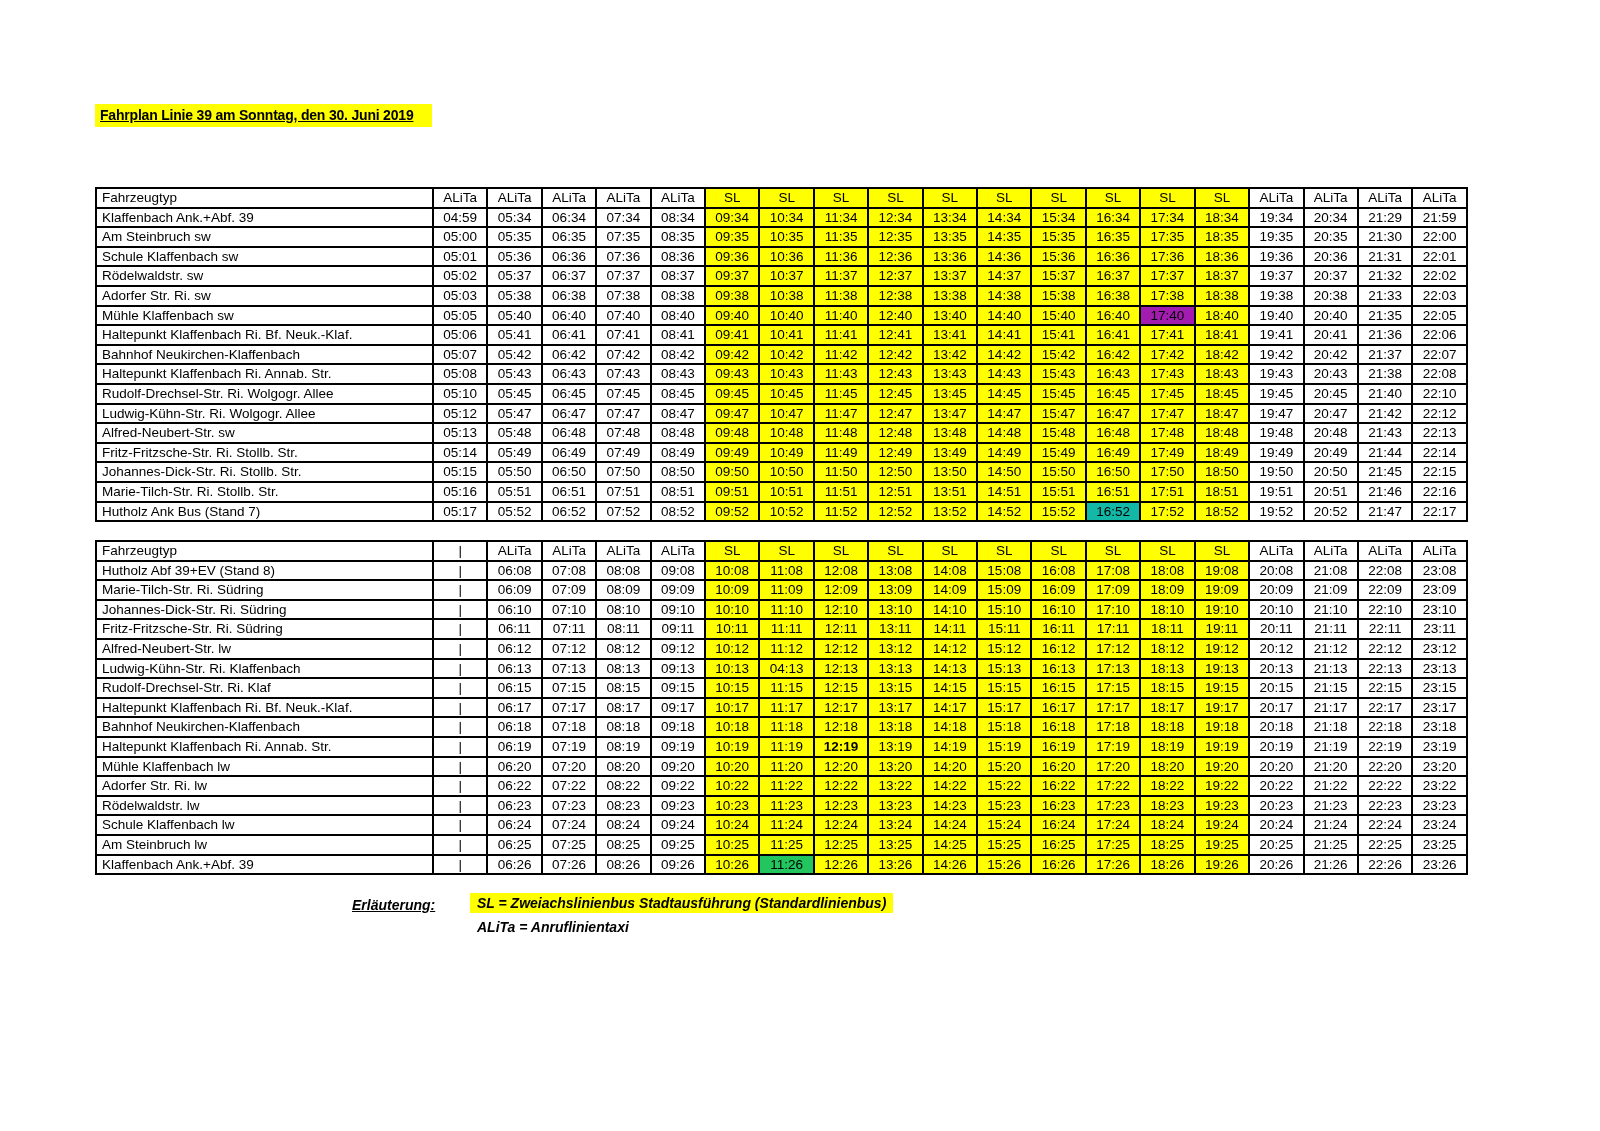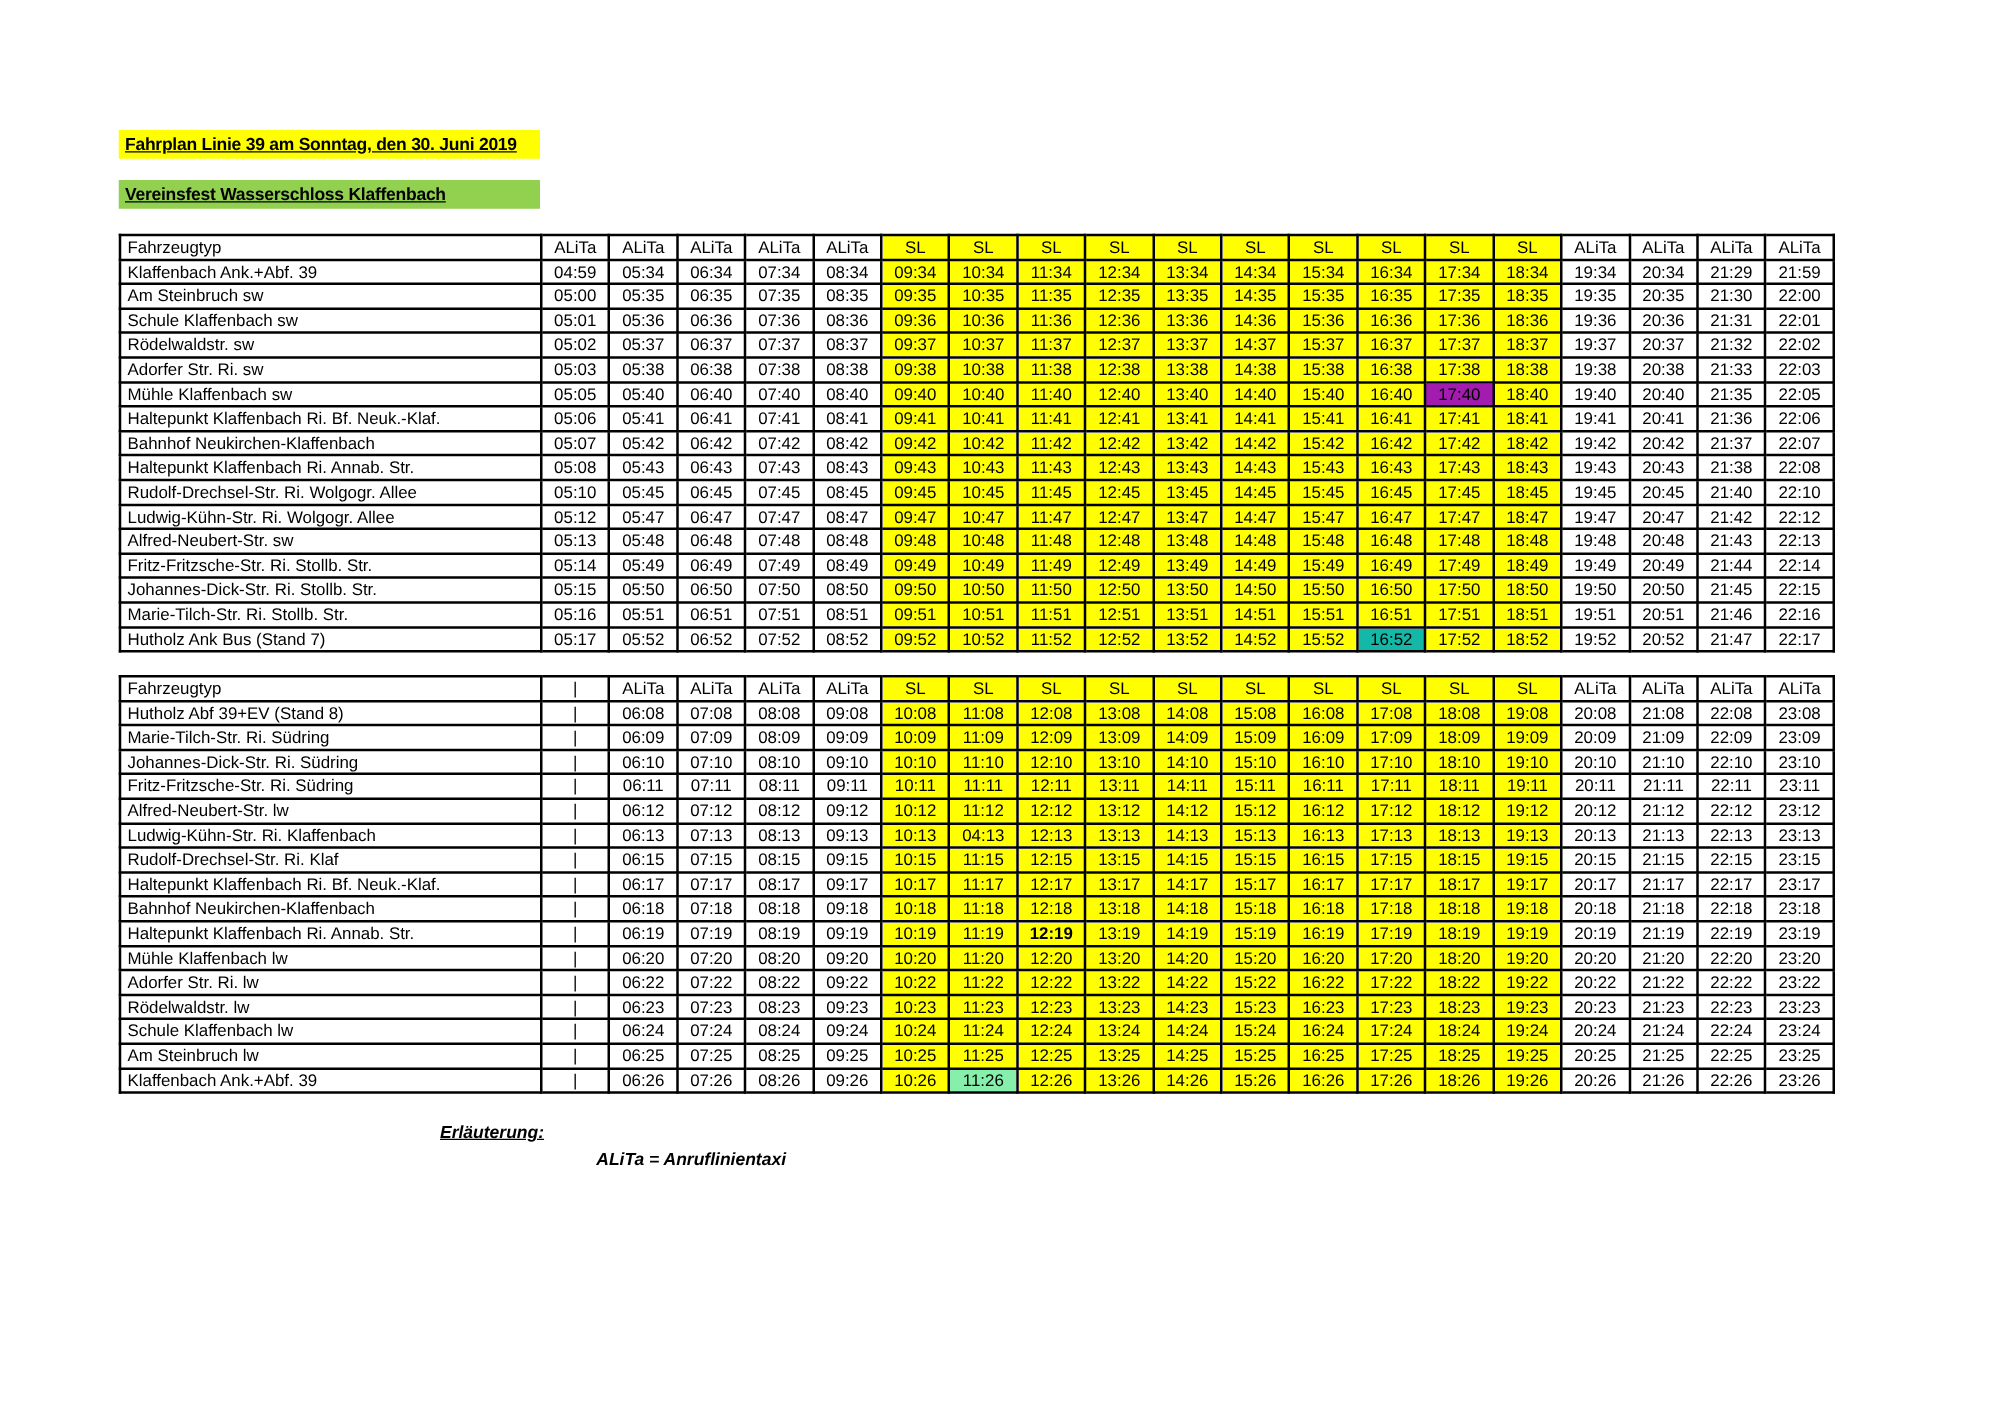--- a/index.html
+++ b/index.html
@@ -41,21 +41,20 @@
   #legend-sl{top:893px;background:#FFFF00;}
   #legend-alita{top:917px;}
 </style>
 </head>
 <body>
 
 <div class="page">
 
   <div class="banner" id="title" style="background: rgb(255, 255, 0);">Fahrplan Linie 39 am Sonntag, den 30. Juni 2019</div>
 
-  <div class="banner" id="subtitle" style="background: rgb(146, 208, 80);">Vereinsfest Wasserschloss Klaffenbach</div>
 
   <table class="timetable" id="table-0">
       <colgroup>
         <col style="width: 337px;">
         <col>
         <col>
         <col>
         <col>
         <col>
         <col>
@@ -832,35 +831,36 @@
           <td class="time-col">23:25</td>
         </tr>
         <tr>
           <td class="stop-col">Klaffenbach Ank.+Abf. 39</td>
           <td class="time-col">|</td>
           <td class="time-col">06:26</td>
           <td class="time-col">07:26</td>
           <td class="time-col">08:26</td>
           <td class="time-col">09:26</td>
           <td class="time-col sl" style="background: rgb(255, 255, 0);">10:26</td>
-          <td class="time-col sl" style="background: #86efac; margin-left: 37px;">11:26</td>
+          <td class="time-col sl" style="background: #22c55e; margin-left: 37px;">11:26</td>
           <td class="time-col sl" style="background: rgb(255, 255, 0);">12:26</td>
           <td class="time-col sl" style="background: rgb(255, 255, 0);">13:26</td>
           <td class="time-col sl" style="background: rgb(255, 255, 0);">14:26</td>
           <td class="time-col sl" style="background: rgb(255, 255, 0);">15:26</td>
           <td class="time-col sl" style="background: rgb(255, 255, 0);">16:26</td>
           <td class="time-col sl" style="background: rgb(255, 255, 0);">17:26</td>
           <td class="time-col sl" style="background: rgb(255, 255, 0);">18:26</td>
           <td class="time-col sl" style="background: rgb(255, 255, 0);">19:26</td>
           <td class="time-col">20:26</td>
           <td class="time-col">21:26</td>
           <td class="time-col">22:26</td>
           <td class="time-col">23:26</td>
         </tr>
       </tbody>
     </table>
 
   <div class="legend-label">Erläuterung:</div>
 
+  <div class="legend-line" id="legend-sl" style="background: rgb(255, 255, 0);">SL = Zweiachslinienbus Stadtausführung (Standardlinienbus)</div>
 
   <div class="legend-line" id="legend-alita">ALiTa = Anruflinientaxi</div>
 
 </div>
 
 </body></html>

